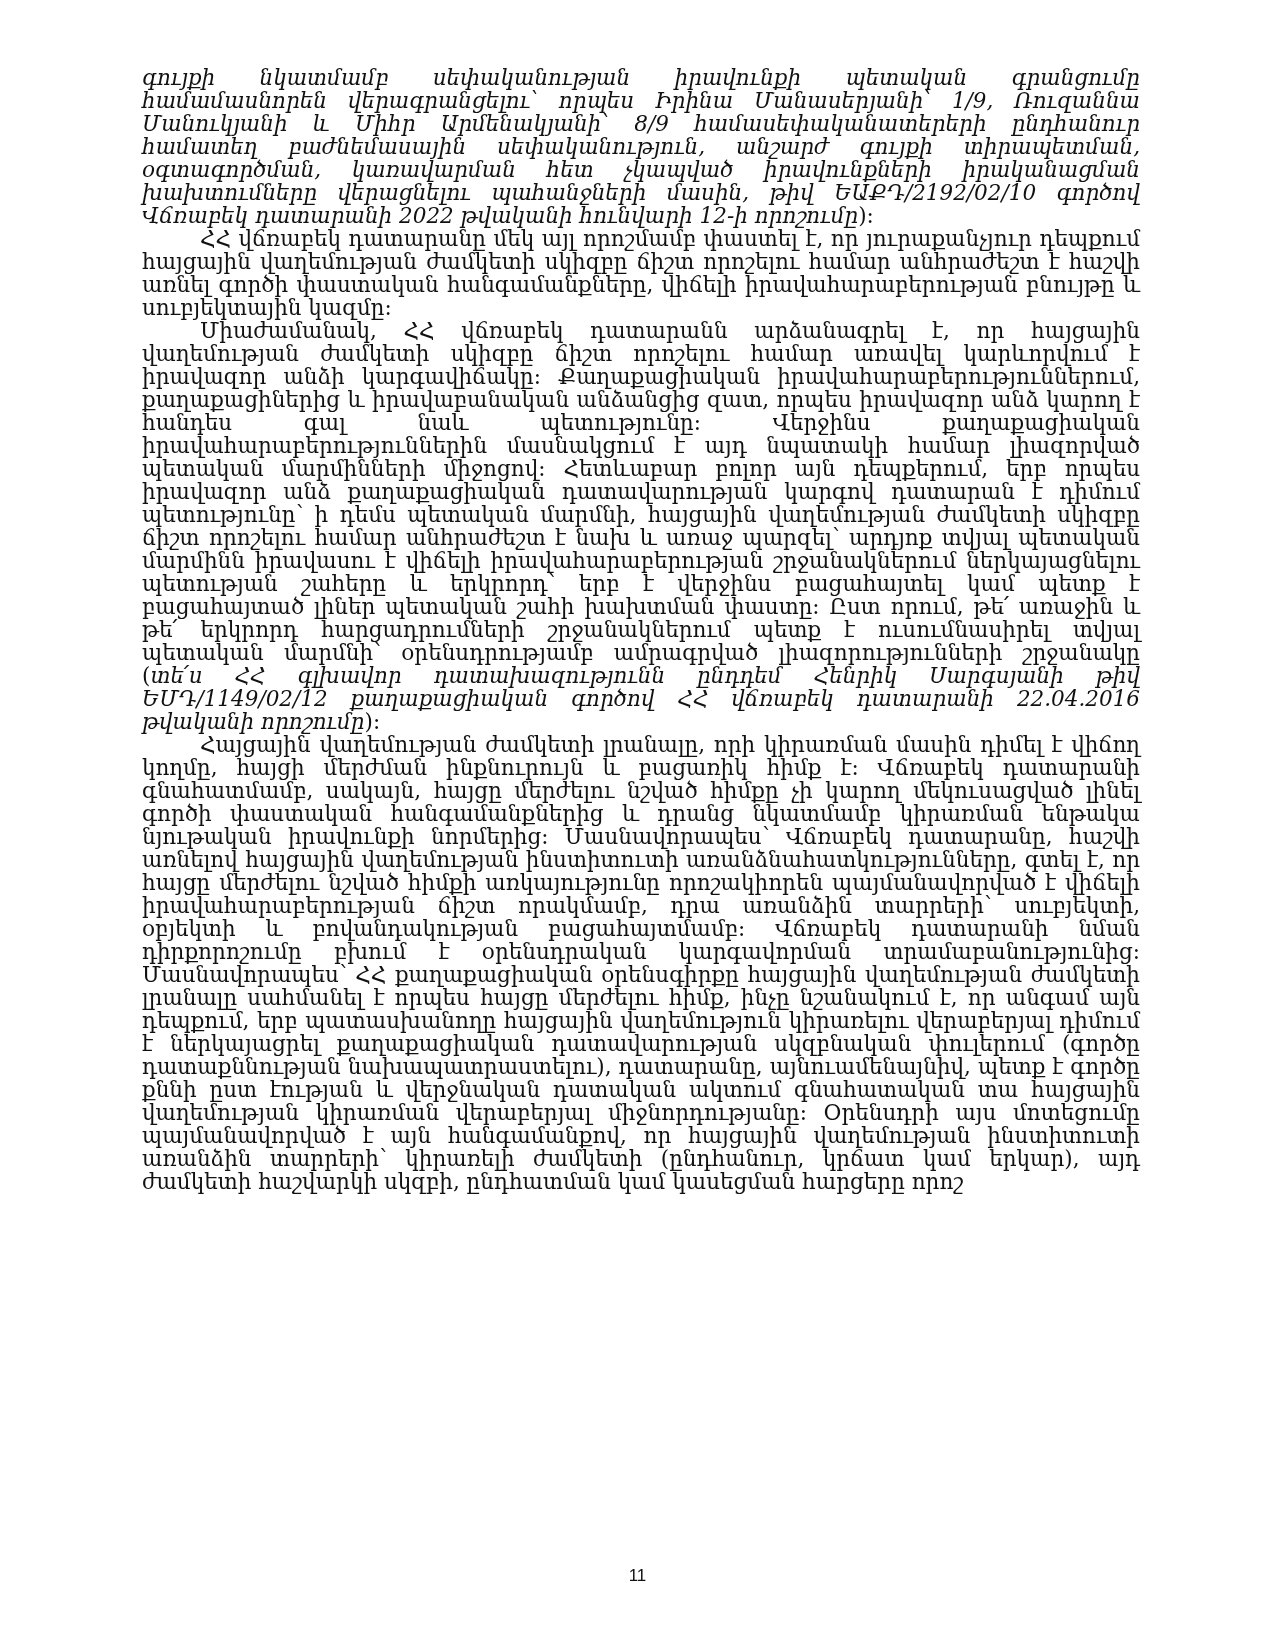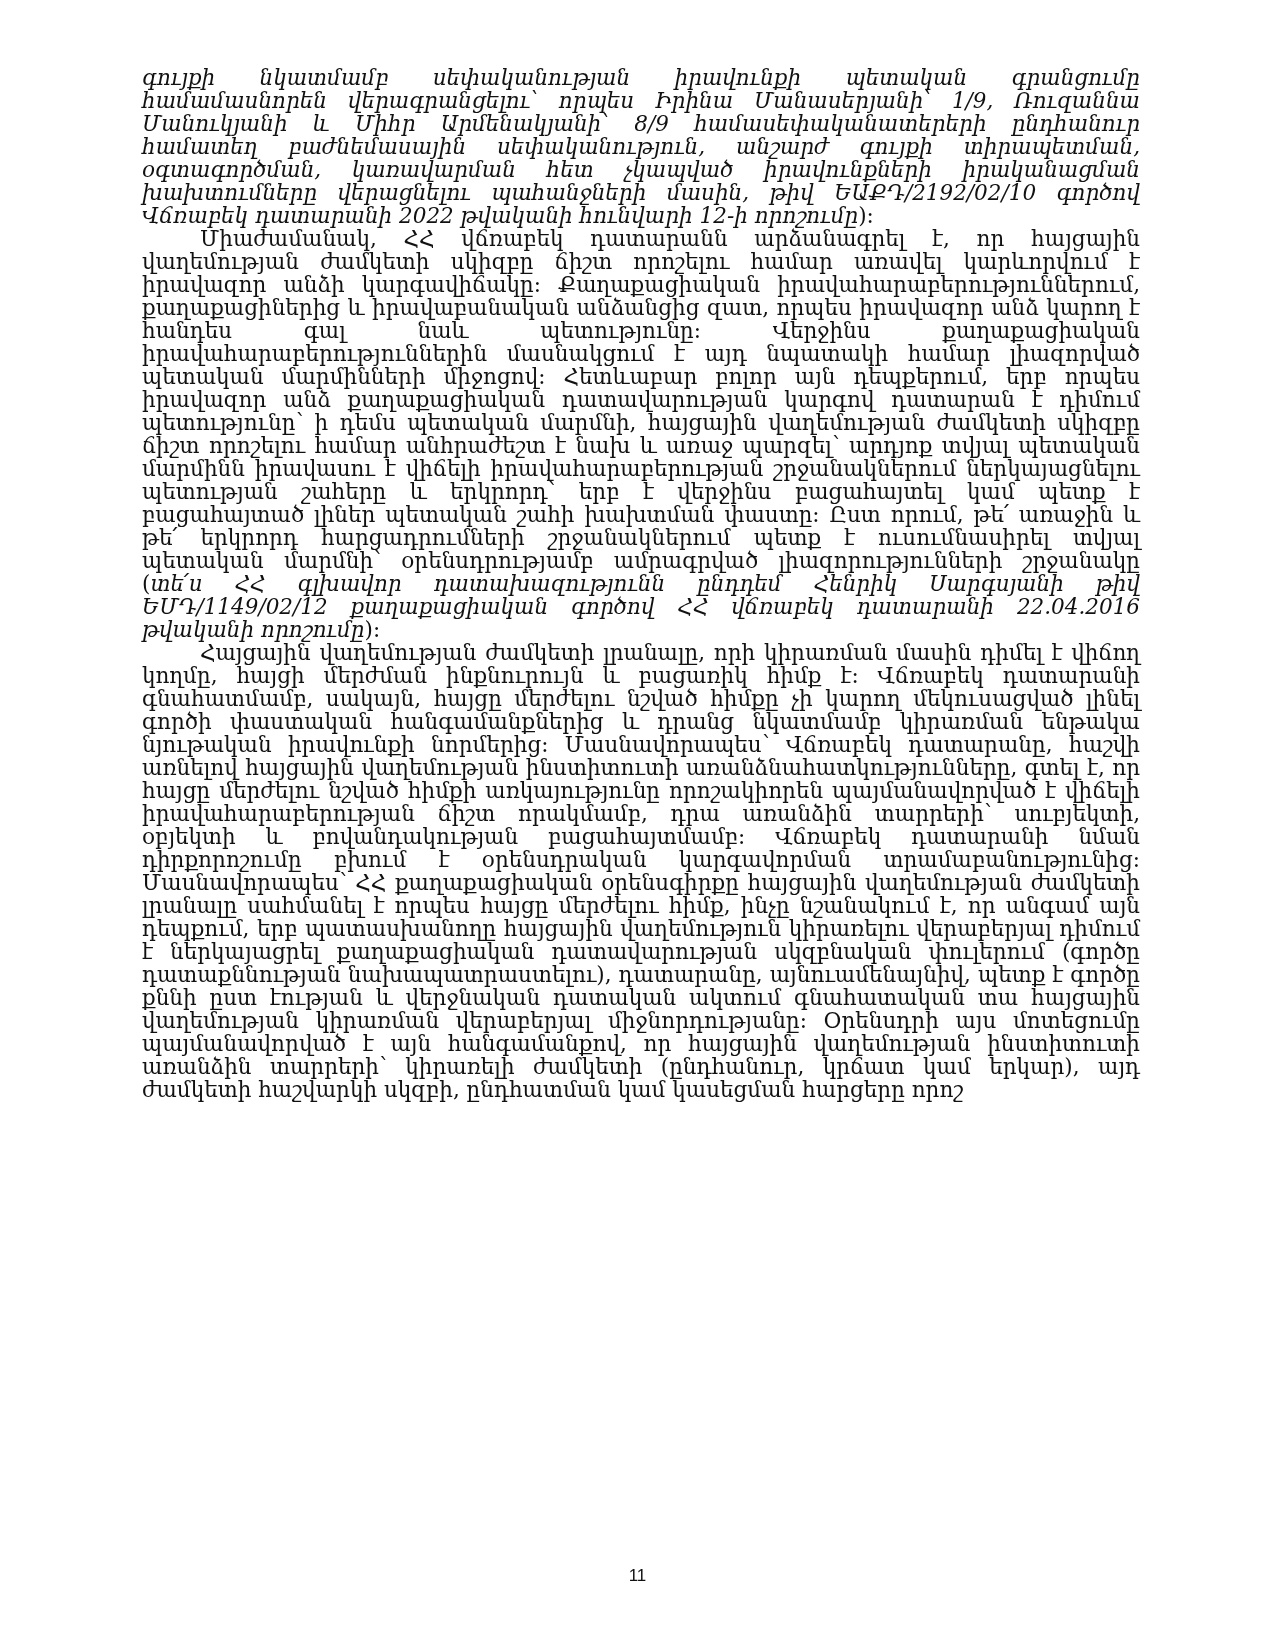--- a/index.html
+++ b/index.html
@@ -20,20 +20,23 @@
   }
 </style>
 </head>
 <body>
 
 <div class="page">
   <p class="para">
     <span class="it">գույքի նկատմամբ սեփականության իրավունքի պետական գրանցումը համամասնորեն վերագրանցելու՝ որպես Իրինա Մանասերյանի՝ 1/9, Ռուզաննա Մանուկյանի և Միհր Արմենակյանի՝ 8/9 համասեփականատերերի ընդհանուր համատեղ բաժնեմասային սեփականություն, անշարժ գույքի տիրապետման, օգտագործման, կառավարման հետ չկապված իրավունքների իրականացման խախտումները վերացնելու պահանջների մասին, թիվ ԵԱՔԴ/2192/02/10 գործով Վճռաբեկ դատարանի 2022 թվականի հունվարի 12-ի որոշումը</span><span>):</span>
   </p>
   <p class="para indent">
+    <span>ՀՀ վճռաբեկ դատարանը մեկ այլ որոշմամբ փաստել է, որ յուրաքանչյուր դեպքում հայցային վաղեմության ժամկետի սկիզբը ճիշտ որոշելու համար անհրաժեշտ է հաշվի առնել գործի փաստական հանգամանքները, վիճելի իրավահարաբերության բնույթը և սուբյեկտային կազմը:</span>
+  </p>
+  <p class="para indent">
     <span>Միաժամանակ, ՀՀ վճռաբեկ դատարանն արձանագրել է, որ հայցային վաղեմության ժամկետի սկիզբը ճիշտ որոշելու համար առավել կարևորվում է իրավազոր անձի կարգավիճակը: Քաղաքացիական իրավահարաբերություններում, քաղաքացիներից և իրավաբանական անձանցից զատ, որպես իրավազոր անձ կարող է հանդես գալ նաև պետությունը: Վերջինս քաղաքացիական իրավահարաբերություններին մասնակցում է այդ նպատակի համար լիազորված պետական մարմինների միջոցով: Հետևաբար բոլոր այն դեպքերում, երբ որպես իրավազոր անձ քաղաքացիական դատավարության կարգով դատարան է դիմում պետությունը՝ ի դեմս պետական մարմնի, հայցային վաղեմության ժամկետի սկիզբը ճիշտ որոշելու համար անհրաժեշտ է նախ և առաջ պարզել՝ արդյոք տվյալ պետական մարմինն իրավասու է վիճելի իրավահարաբերության շրջանակներում ներկայացնելու պետության շահերը և երկրորդ՝ երբ է վերջինս բացահայտել կամ պետք է բացահայտած լիներ պետական շահի խախտման փաստը: Ըստ որում, թե՛ առաջին և թե՛ երկրորդ հարցադրումների շրջանակներում պետք է ուսումնասիրել տվյալ պետական մարմնի՝ օրենսդրությամբ ամրագրված լիազորությունների շրջանակը (</span><span class="it">տե՛ս ՀՀ գլխավոր դատախազությունն ընդդեմ Հենրիկ Սարգսյանի թիվ ԵՄԴ/1149/02/12 քաղաքացիական գործով ՀՀ վճռաբեկ դատարանի 22.04.2016 թվականի որոշումը</span><span>):</span>
   </p>
   <p class="para indent">
     <span>Հայցային վաղեմության ժամկետի լրանալը, որի կիրառման մասին դիմել է վիճող կողմը, հայցի մերժման ինքնուրույն և բացառիկ հիմք է: Վճռաբեկ դատարանի գնահատմամբ, սակայն, հայցը մերժելու նշված հիմքը չի կարող մեկուսացված լինել գործի փաստական հանգամանքներից և դրանց նկատմամբ կիրառման ենթակա նյութական իրավունքի նորմերից: Մասնավորապես՝ Վճռաբեկ դատարանը, հաշվի առնելով հայցային վաղեմության ինստիտուտի առանձնահատկությունները, գտել է, որ հայցը մերժելու նշված հիմքի առկայությունը որոշակիորեն պայմանավորված է վիճելի իրավահարաբերության ճիշտ որակմամբ, դրա առանձին տարրերի՝ սուբյեկտի, օբյեկտի և բովանդակության բացահայտմամբ: Վճռաբեկ դատարանի նման դիրքորոշումը բխում է օրենսդրական կարգավորման տրամաբանությունից: Մասնավորապես՝ ՀՀ քաղաքացիական օրենսգիրքը հայցային վաղեմության ժամկետի լրանալը սահմանել է որպես հայցը մերժելու հիմք, ինչը նշանակում է, որ անգամ այն դեպքում, երբ պատասխանողը հայցային վաղեմություն կիրառելու վերաբերյալ դիմում է ներկայացրել քաղաքացիական դատավարության սկզբնական փուլերում (գործը դատաքննության նախապատրաստելու), դատարանը, այնուամենայնիվ, պետք է գործը քննի ըստ էության և վերջնական դատական ակտում գնահատական տա հայցային վաղեմության կիրառման վերաբերյալ միջնորդությանը: Օրենսդրի այս մոտեցումը պայմանավորված է այն հանգամանքով, որ հայցային վաղեմության ինստիտուտի առանձին տարրերի՝ կիրառելի ժամկետի (ընդհանուր, կրճատ կամ երկար), այդ ժամկետի հաշվարկի սկզբի, ընդհատման կամ կասեցման հարցերը որոշ</span>
   </p>
 </div>
 
 <div class="page-number">11</div>
 
 </body></html>

